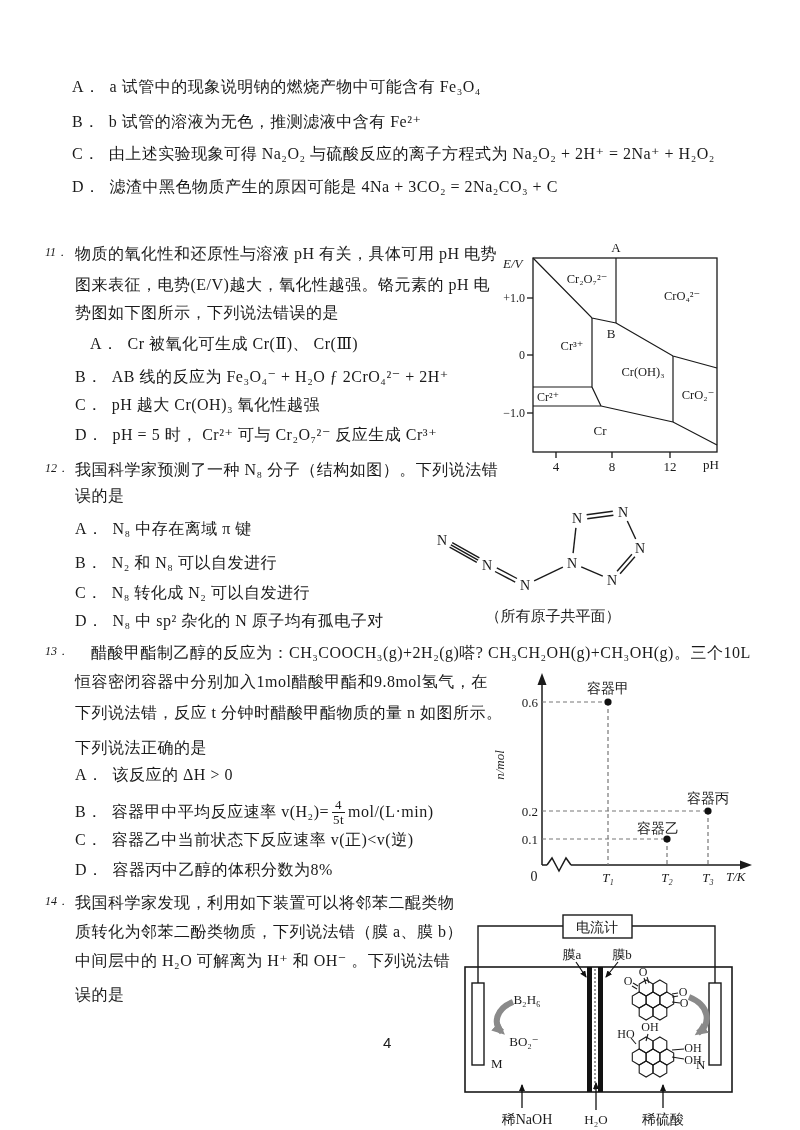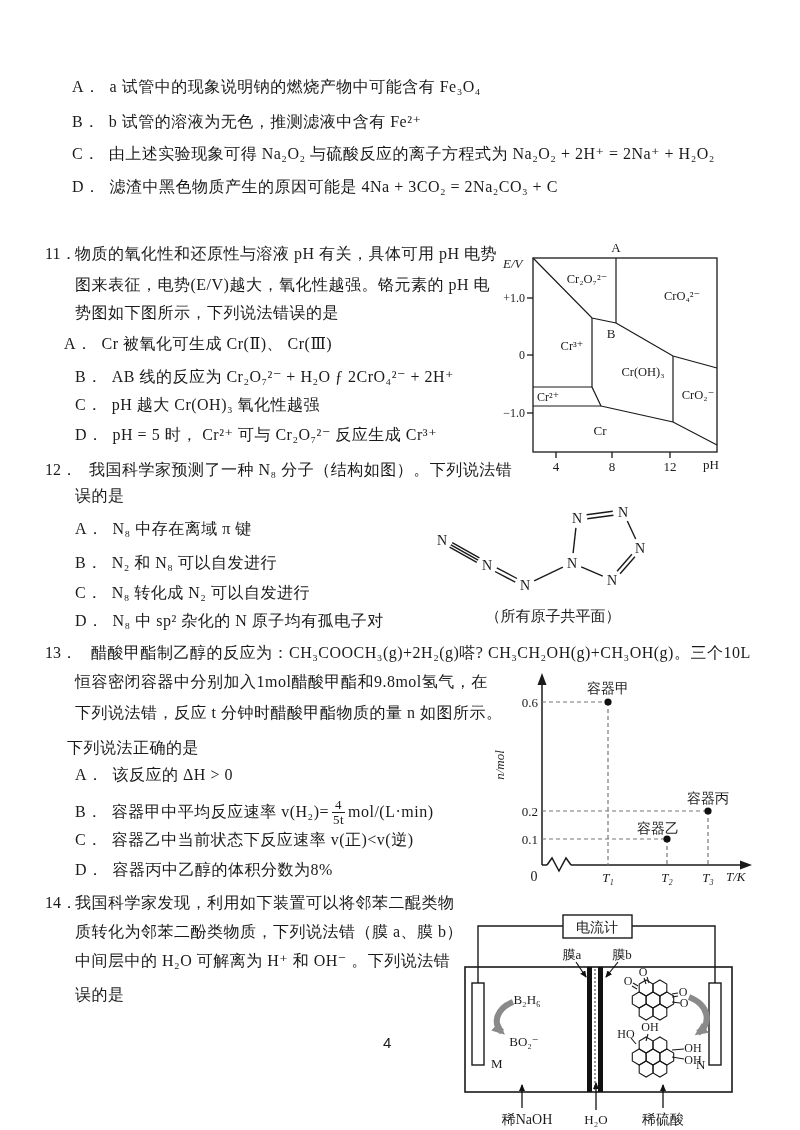--- a/index.html
+++ b/index.html
@@ -1,19 +1,19 @@
 <!DOCTYPE html>
 <html><head>
 <meta charset="utf-8">
 <style>
   html,body{margin:0;padding:0;background:#ffffff;}
   body{width:800px;height:1130px;position:relative;overflow:hidden;
        font-family:"Liberation Serif","DejaVu Serif",serif;color:#1a1a1a;}
   .line{position:absolute;white-space:nowrap;font-size:16px;letter-spacing:0.5px;}
-  .qnum{position:absolute;white-space:nowrap;font-size:16px;}
+  .qnum{position:absolute;white-space:nowrap;font-size:12px;font-style:italic;}
   .opt-label{padding-right:9px;}
   .frac{display:inline-block;vertical-align:-0.6em;text-align:center;
         font-size:13px;line-height:1.1;margin:0 3px;}
   .frac .num{display:block;border-bottom:1px solid #1a1a1a;padding:0 3px;}
   .frac .den{display:block;}
   .diagram{position:absolute;}
   svg text{font-family:"Liberation Serif","DejaVu Serif",serif;fill:#1a1a1a;}
   .pagenum{position:absolute;font-size:15px;font-family:"Liberation Sans","DejaVu Sans",sans-serif;}
 </style>
 </head>
@@ -23,22 +23,22 @@
 
   <div class="line" style="left:72px;top:77px"><span class="opt-label">A．</span><span>a 试管中的现象说明钠的燃烧产物中可能含有 Fe₃O₄</span></div>
   <div class="line" style="left:72px;top:112px"><span class="opt-label">B．</span><span>b 试管的溶液为无色，推测滤液中含有 Fe²⁺</span></div>
   <div class="line" style="left:72px;top:144px"><span class="opt-label">C．</span><span>由上述实验现象可得 Na₂O₂ 与硫酸反应的离子方程式为 Na₂O₂ + 2H⁺ = 2Na⁺ + H₂O₂</span></div>
   <div class="line" style="left:72px;top:177px"><span class="opt-label">D．</span><span>滤渣中黑色物质产生的原因可能是 4Na + 3CO₂ = 2Na₂CO₃ + C</span></div>
 
   <div class="qnum" style="left:45px;top:244px">11．</div>
   <div class="line" style="left:75px;top:244px">物质的氧化性和还原性与溶液 pH 有关，具体可用 pH 电势</div>
   <div class="line" style="left:75px;top:275px">图来表征，电势(E/V)越大，氧化性越强。铬元素的 pH 电</div>
   <div class="line" style="left:75px;top:303px">势图如下图所示，下列说法错误的是</div>
-  <div class="line" style="left:64px;top:334px"><span class="opt-label">A．</span><span>Cr 被氧化可生成 Cr(Ⅱ)、 Cr(Ⅲ)</span></div>
-  <div class="line" style="left:75px;top:367px"><span class="opt-label">B．</span><span>AB 线的反应为 Cr₂O₇²⁻ + H₂O ƒ  2CrO₄²⁻ + 2H⁺</span></div>
+  <div class="line" style="left:90px;top:334px"><span class="opt-label">A．</span><span>Cr 被氧化可生成 Cr(Ⅱ)、 Cr(Ⅲ)</span></div>
+  <div class="line" style="left:75px;top:367px"><span class="opt-label">B．</span><span>AB 线的反应为 Fe₃O₄⁻ + H₂O ƒ  2CrO₄²⁻ + 2H⁺</span></div>
   <div class="line" style="left:75px;top:395px"><span class="opt-label">C．</span><span>pH 越大 Cr(OH)₃ 氧化性越强</span></div>
   <div class="line" style="left:75px;top:425px"><span class="opt-label">D．</span><span>pH = 5 时， Cr²⁺ 可与 Cr₂O₇²⁻ 反应生成 Cr³⁺</span></div>
 
   <div class="diagram" style="left:495px;top:237px;width:245px;height:243px">
     <svg width="245" height="243" viewBox="0 0 245 243">
       <g stroke="#1a1a1a" stroke-width="1.3" fill="none">
         <rect x="38" y="21" width="184" height="194"></rect>
         <line x1="32" y1="61" x2="38" y2="61"></line>
         <line x1="32" y1="118" x2="38" y2="118"></line>
         <line x1="32" y1="176" x2="38" y2="176"></line>
@@ -70,21 +70,21 @@
       <text x="187" y="63" font-size="12.5" text-anchor="middle">CrO₄²⁻</text>
       <text x="77" y="113" font-size="12.5" text-anchor="middle">Cr³⁺</text>
       <text x="148" y="139" font-size="12.5" text-anchor="middle">Cr(OH)₃</text>
       <text x="203" y="162" font-size="12.5" text-anchor="middle">CrO₂⁻</text>
       <text x="53" y="164" font-size="12" text-anchor="middle">Cr²⁺</text>
       <text x="105" y="198" font-size="13" text-anchor="middle">Cr</text>
     </svg>
   </div>
 
   <div class="qnum" style="left:45px;top:460px">12．</div>
-  <div class="line" style="left:89px;top:460px">我国科学家预测了一种 N₈ 分子（结构如图）。下列说法错</div>
+  <div class="line" style="left:75px;top:460px">我国科学家预测了一种 N₈ 分子（结构如图）。下列说法错</div>
   <div class="line" style="left:75px;top:486px">误的是</div>
   <div class="line" style="left:75px;top:519px"><span class="opt-label">A．</span><span>N₈ 中存在离域 π 键</span></div>
   <div class="line" style="left:75px;top:553px"><span class="opt-label">B．</span><span>N₂ 和 N₈ 可以自发进行</span></div>
   <div class="line" style="left:75px;top:583px"><span class="opt-label">C．</span><span>N₈ 转化成 N₂ 可以自发进行</span></div>
   <div class="line" style="left:75px;top:611px"><span class="opt-label">D．</span><span>N₈ 中 sp² 杂化的 N 原子均有孤电子对</span></div>
 
   <div class="diagram" style="left:425px;top:485px;width:245px;height:150px">
     <svg width="245" height="150" viewBox="0 0 245 150">
       <g stroke="#1a1a1a" stroke-width="1.4">
         <line x1="24.6" y1="62.2" x2="51.8" y2="77.4"></line>
@@ -112,21 +112,21 @@
         <text x="187" y="100">N</text>
       </g>
       <text x="128" y="136" font-size="15" text-anchor="middle">（所有原子共平面）</text>
     </svg>
   </div>
 
   <div class="qnum" style="left:45px;top:643px">13．</div>
   <div class="line" style="left:91px;top:643px">醋酸甲酯制乙醇的反应为：CH₃COOCH₃(g)+2H₂(g)嗒?  CH₃CH₂OH(g)+CH₃OH(g)。三个10L</div>
   <div class="line" style="left:75px;top:672px">恒容密闭容器中分别加入1mol醋酸甲酯和9.8mol氢气，在</div>
   <div class="line" style="left:75px;top:703px">下列说法错，反应 t 分钟时醋酸甲酯物质的量 n 如图所示。</div>
-  <div class="line" style="left:67px;top:738px">下列说法正确的是</div>
+  <div class="line" style="left:75px;top:738px">下列说法正确的是</div>
   <div class="line" style="left:75px;top:765px"><span class="opt-label">A．</span><span>该反应的 ΔH &gt; 0</span></div>
   <div class="line" style="left:75px;top:798px"><span class="opt-label">B．</span><span>容器甲中平均反应速率 v(H₂)=</span><span class="frac"><span class="num">4</span><span class="den">5t</span></span><span>mol/(L·min)</span></div>
   <div class="line" style="left:75px;top:830px"><span class="opt-label">C．</span><span>容器乙中当前状态下反应速率 v(正)&lt;v(逆)</span></div>
   <div class="line" style="left:75px;top:860px"><span class="opt-label">D．</span><span>容器丙中乙醇的体积分数为8%</span></div>
 
   <div class="diagram" style="left:490px;top:665px;width:285px;height:230px">
     <svg width="285" height="230" viewBox="0 0 285 230">
       <g stroke="#1a1a1a" stroke-width="1.5" fill="none">
         <line x1="52" y1="18" x2="52" y2="200"></line>
         <line x1="52" y1="200" x2="57" y2="200"></line>

